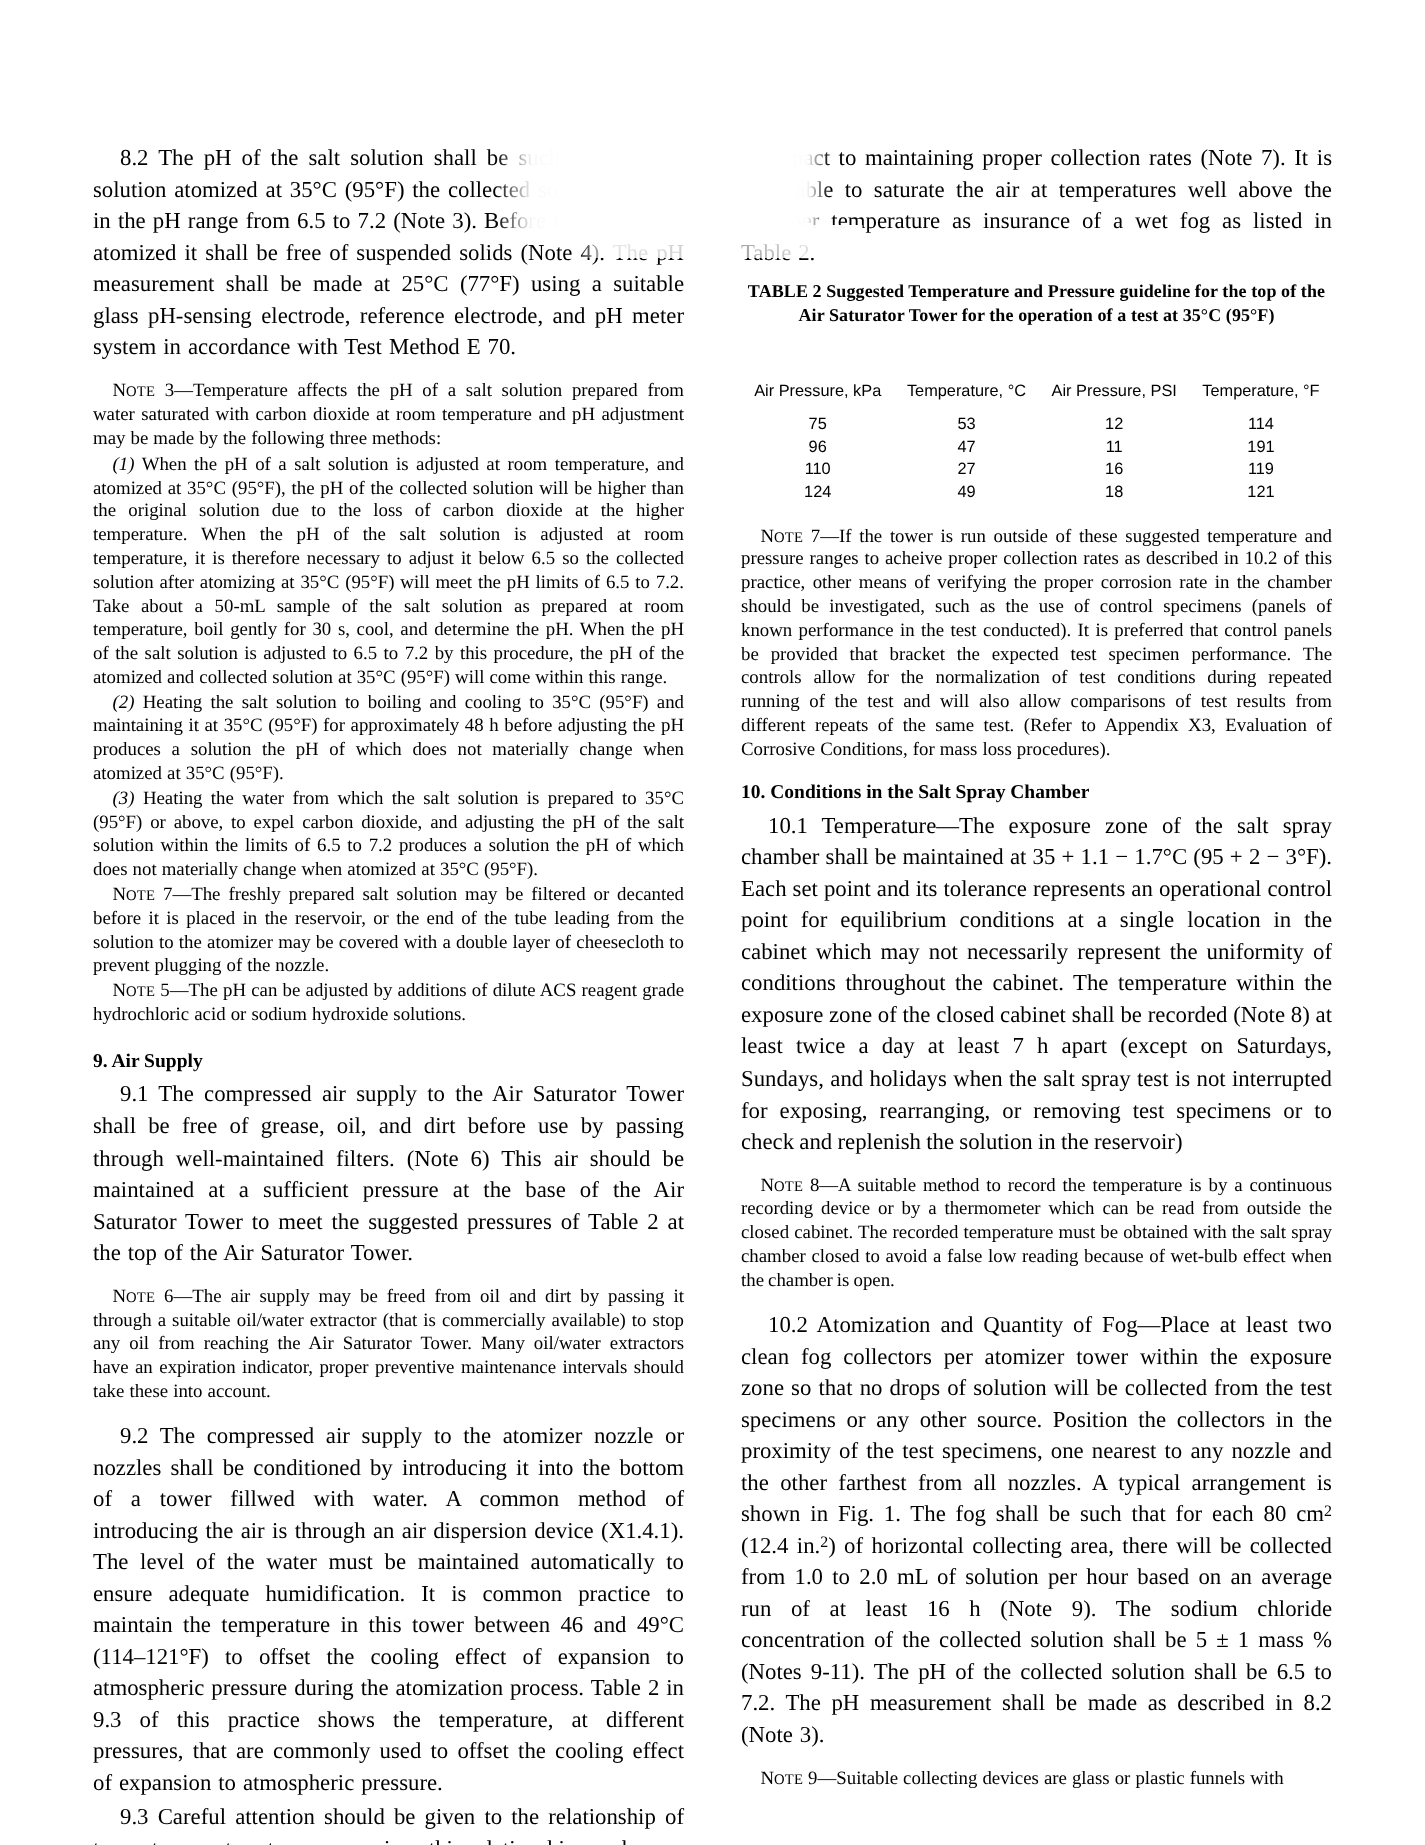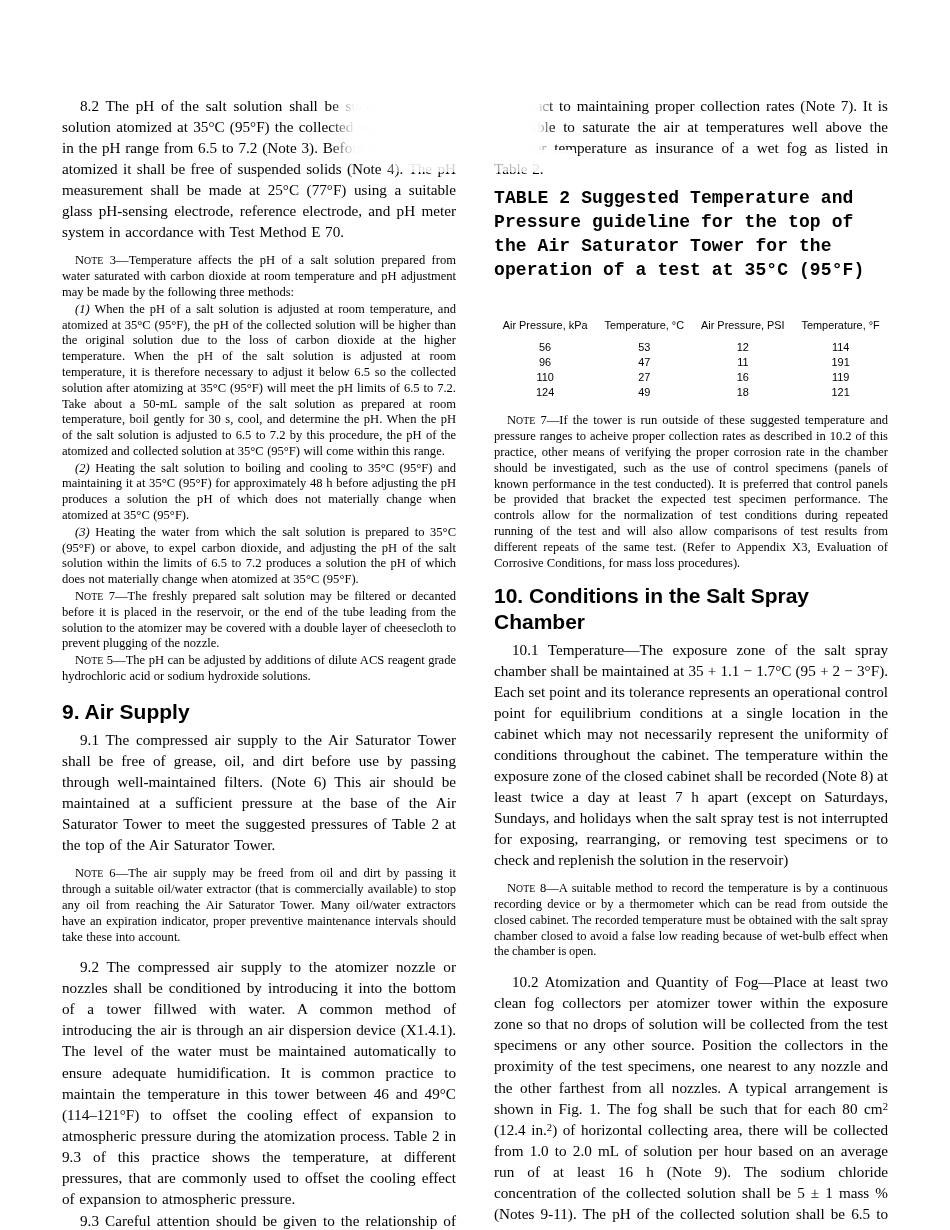--- a/index.html
+++ b/index.html
@@ -79,43 +79,43 @@
     white-space: nowrap;
   }
   .nlabel .sc {
     font-size: 0.78em;
     letter-spacing: 0.01em;
   }
 
   .it { font-style: italic; }
 
   h2.sec-head {
-    font-family: Liberation Sans, sans-serif;
-    font-size: 21px;
+    font-family: Liberation Serif, serif;
+    font-size: 13px;
     font-weight: bold;
     margin: 14px 0 5px 0;
     line-height: 1.2;
   }
   h2.sec-head.tight { margin-top: 12px; }
 
   sup.sq {
     font-size: 0.7em;
     vertical-align: 0.34em;
     line-height: 0;
   }
 
   
   .table-wrap {
     margin: 8px 0 14px 0;
   }
   .tbl-caption {
-    font-family: Liberation Mono, monospace;
-    font-size: 18px;
+    font-family: Liberation Serif, serif;
+    font-size: 12px;
     font-weight: bold;
-    text-align: left;
+    text-align: center;
     line-height: 1.33;
     margin-bottom: 9px;
     letter-spacing: 0.005em;
   }
   table.t2 {
     width: 100%;
     border-collapse: collapse;
     font-family: "Liberation Sans", sans-serif;
     font-size: 10.9px;
     margin-top: 35px;
@@ -241,21 +241,21 @@
           <thead>
             <tr>
               <th>Air Pressure, kPa</th>
               <th>Temperature, °C</th>
               <th>Air Pressure, PSI</th>
               <th>Temperature, °F</th>
             </tr>
           </thead>
           <tbody>
             <tr>
-              <td>56</td>
+              <td>75</td>
               <td>53</td>
               <td>12</td>
               <td>114</td>
             </tr>
             <tr>
               <td>96</td>
               <td>47</td>
               <td>11</td>
               <td>191</td>
             </tr>

